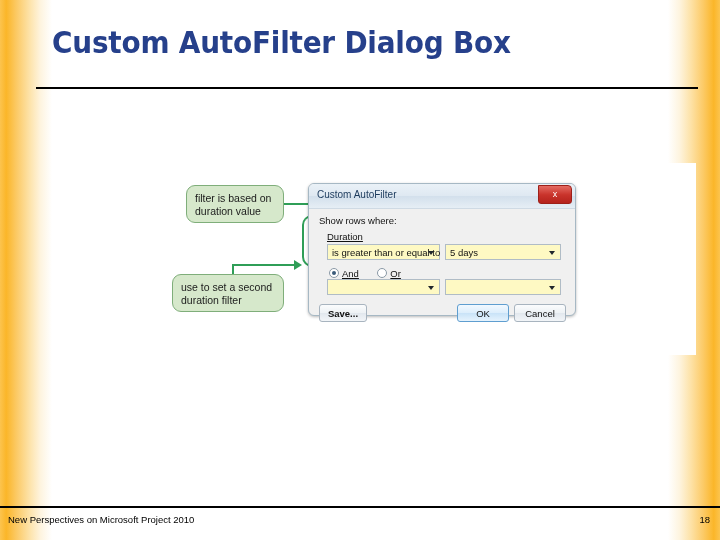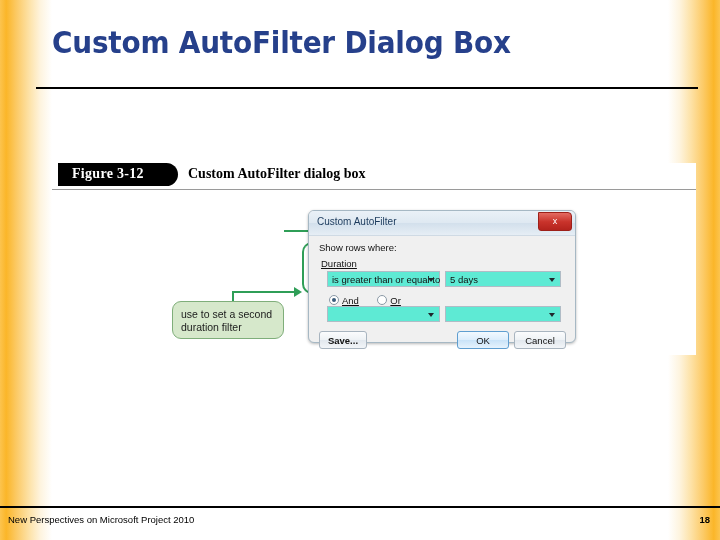--- a/index.html
+++ b/index.html
@@ -236,26 +236,26 @@
   .dlg-body { position: relative; padding: 0; }
 
   .dlg-label {
     position: absolute;
     font-size: 9.5px;
     color: #111111;
     font-family: "Liberation Sans", sans-serif;
     white-space: nowrap;
   }
   .lbl-showrows { left: 10px; top: 6px; }
-  .lbl-duration { left: 12px; top: 22px; text-decoration: underline; }
+  .lbl-duration { left: 18px; top: 22px; text-decoration: underline; }
 
   .combo {
     position: absolute;
     height: 16px;
-    background: #5eead4;
+    background: #fef9c3;
     border: 1px solid #b0bcc6;
     box-sizing: border-box;
     font-size: 9.5px;
     color: #111111;
     font-family: "Liberation Sans", sans-serif;
   }
   .combo .cval {
     position: absolute;
     left: 4px; top: 2px;
     white-space: nowrap;
@@ -339,59 +339,58 @@
     font-stretch: condensed;
     white-space: nowrap;
   }
   .footer-page {
     position: absolute;
     right: 10px;
     top: 514px;
     font-size: 9.5px;
     color: #000000;
     font-family: "Liberation Sans", sans-serif;
-    font-weight: bold;
+    font-weight: normal;
   }
 </style>
 </head>
 <body>
 
 <div class="edge-bar left"></div>
 <div class="edge-bar right"></div>
 
 <div class="slide-title">Custom AutoFilter Dialog Box</div>
 <div class="title-rule"></div>
 
 <div class="figure-panel">
 
-  <div class="fig-header">
-    <div class="fig-tab"></div>
-    <div class="fig-tab-label">Figure 3-12</div>
-    <div class="fig-caption">Custom  AutoFilter dialog box</div>
-  </div>
 
   <div class="fig-body">
 
     <div class="conn" style="left:232px; top:40px; width:29px; height:2px;"></div>
     <div class="conn" style="left:259px; top:40px; width:2px; height:14px;"></div>
     <div class="conn" style="left:259px; top:40px; width:150px; height:2px;"></div>
     <div class="conn" style="left:295px; top:40px; width:2px; height:20px;"></div>
     <div class="arrow-head" style="left:291px; top:58px;"></div>
     <div class="conn" style="left:407px; top:40px; width:2px; height:20px;"></div>
     <div class="arrow-head" style="left:403px; top:58px;"></div>
 
     <div class="conn" style="left:468px; top:36px; width:52px; height:2px;"></div>
     <div class="conn" style="left:468px; top:36px; width:2px; height:24px;"></div>
     <div class="arrow-head" style="left:464px; top:58px;"></div>
 
     <div class="brace" style="left:250px; top:52px; height:48px;"></div>
     <div class="conn" style="left:180px; top:101px; width:62px; height:2px;"></div>
     <div class="conn" style="left:180px; top:101px; width:2px; height:10px;"></div>
     <div class="arrow-head left-point" style="left:242px; top:97px;"></div>
 
+    <div class="callout c-filter">
+      <span class="cline">filter is based on</span>
+      <span class="cline">duration value</span>
+    </div>
 
     <div class="callout c-second">
       <span class="cline">use to set a second</span>
       <span class="cline">duration filter</span>
     </div>
 
 
     <div class="dialog">
 
       <div class="dlg-titlebar">

